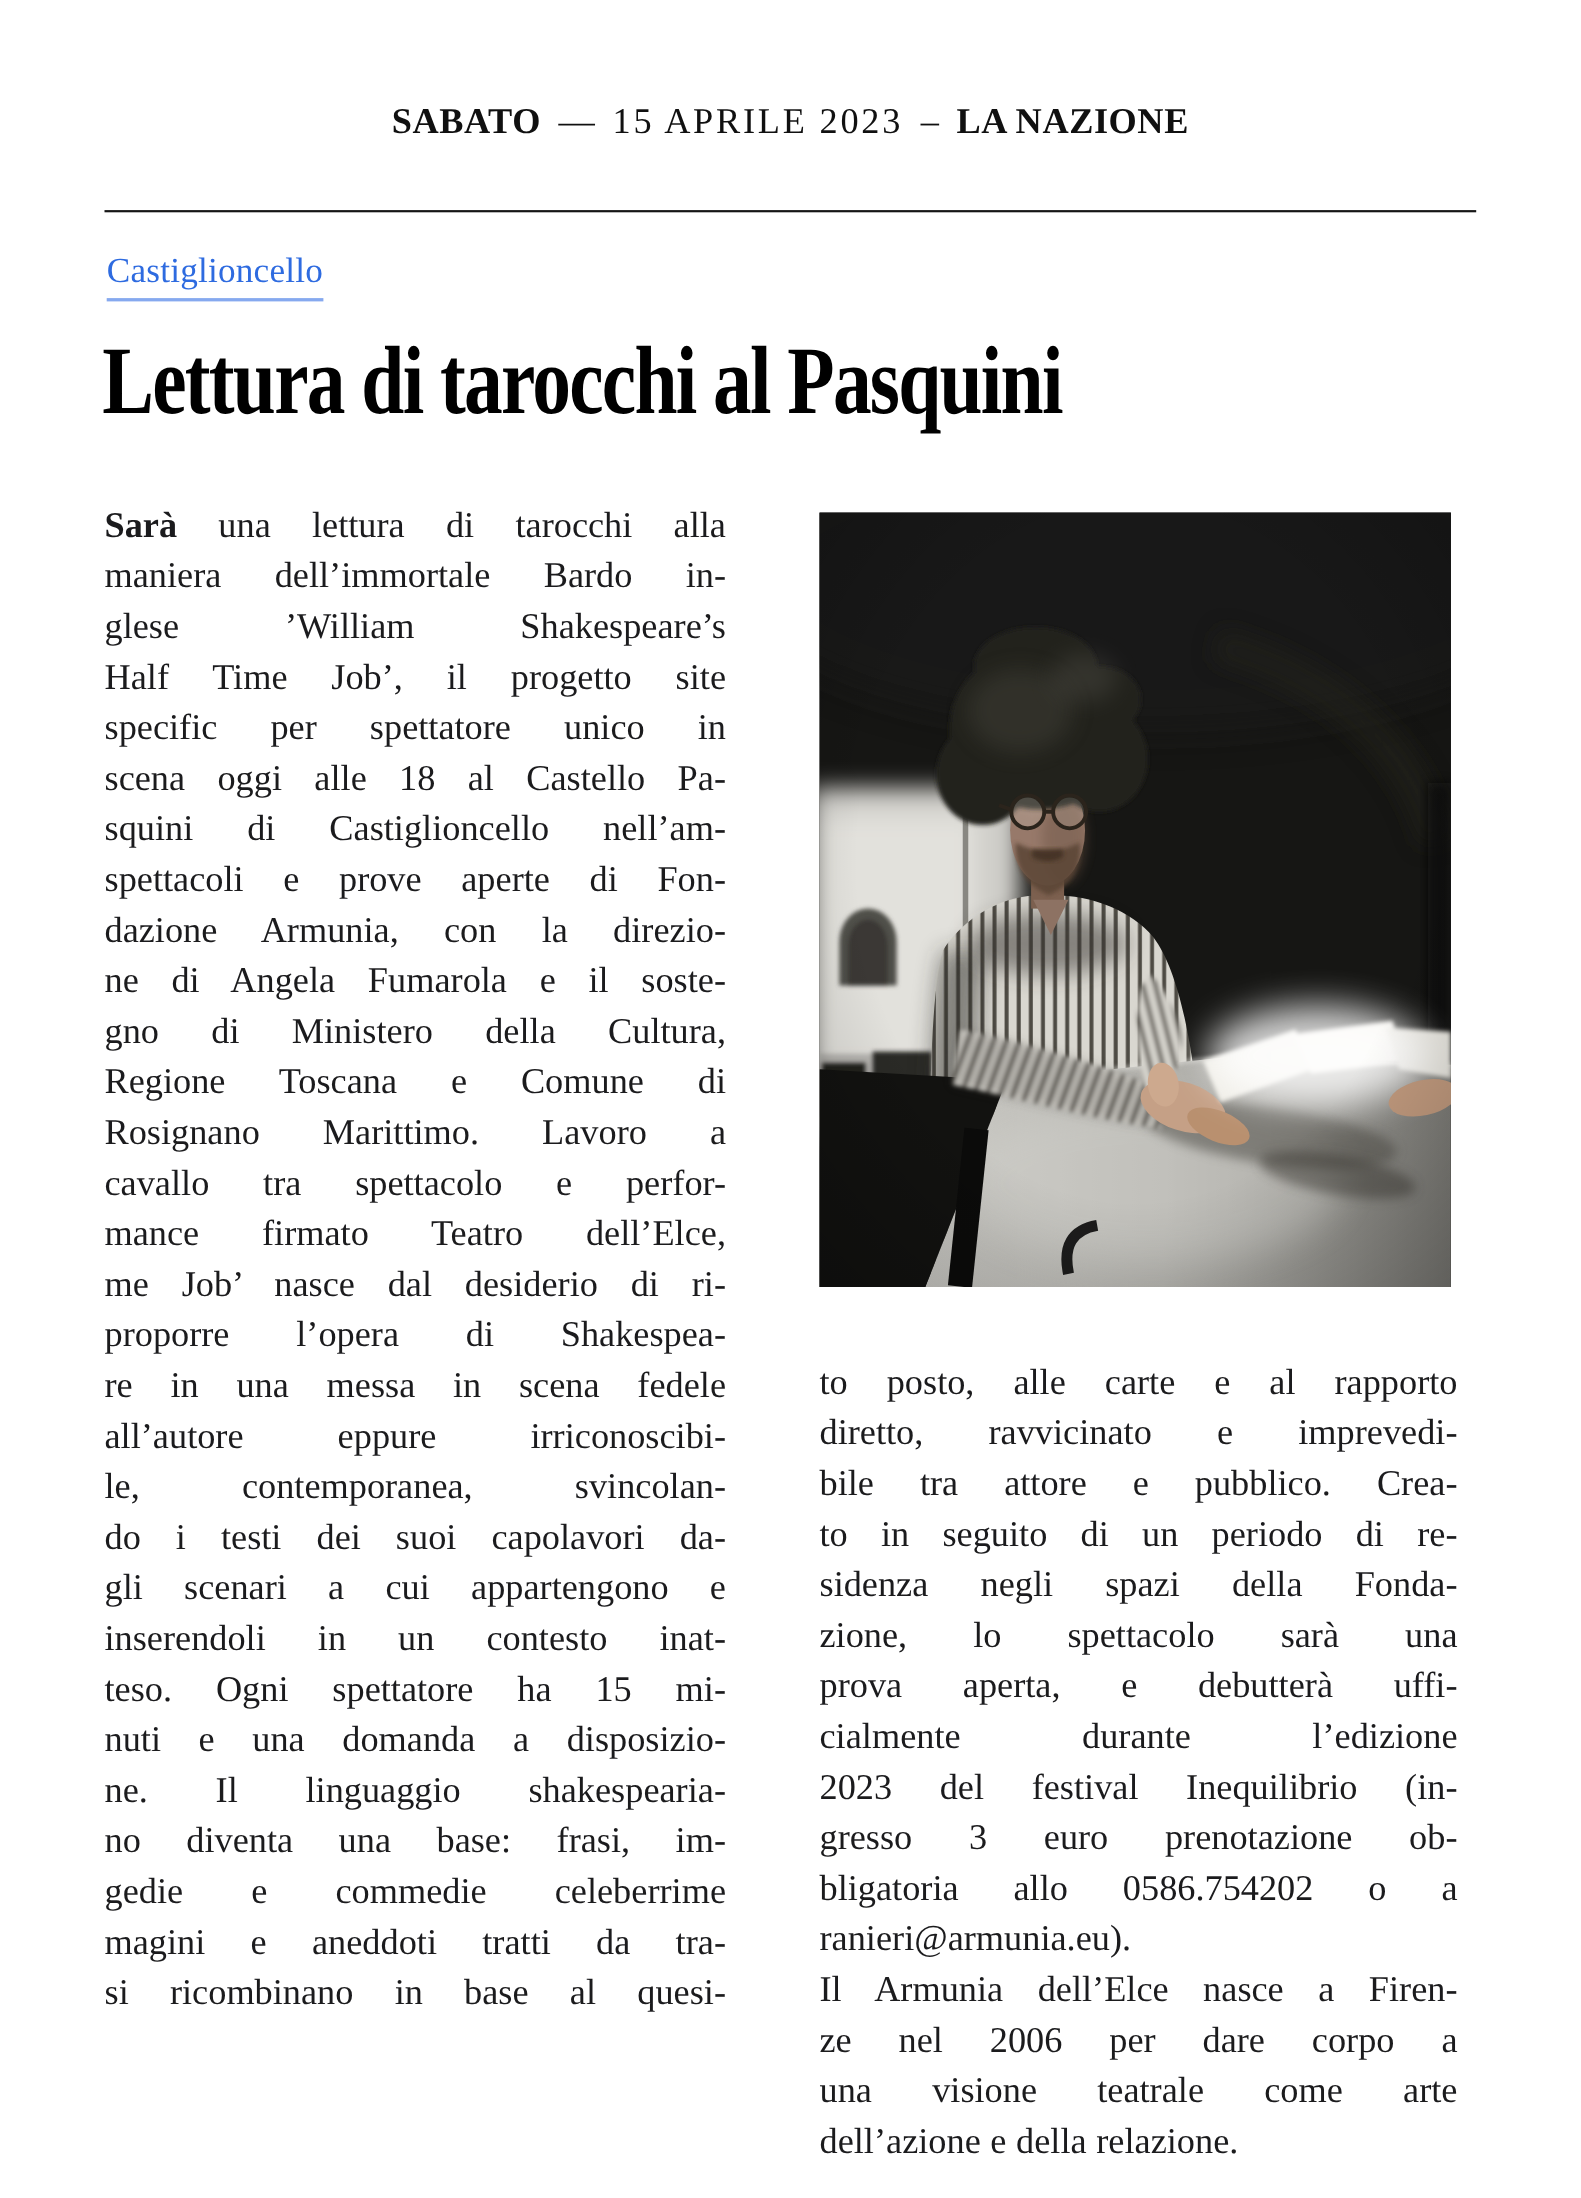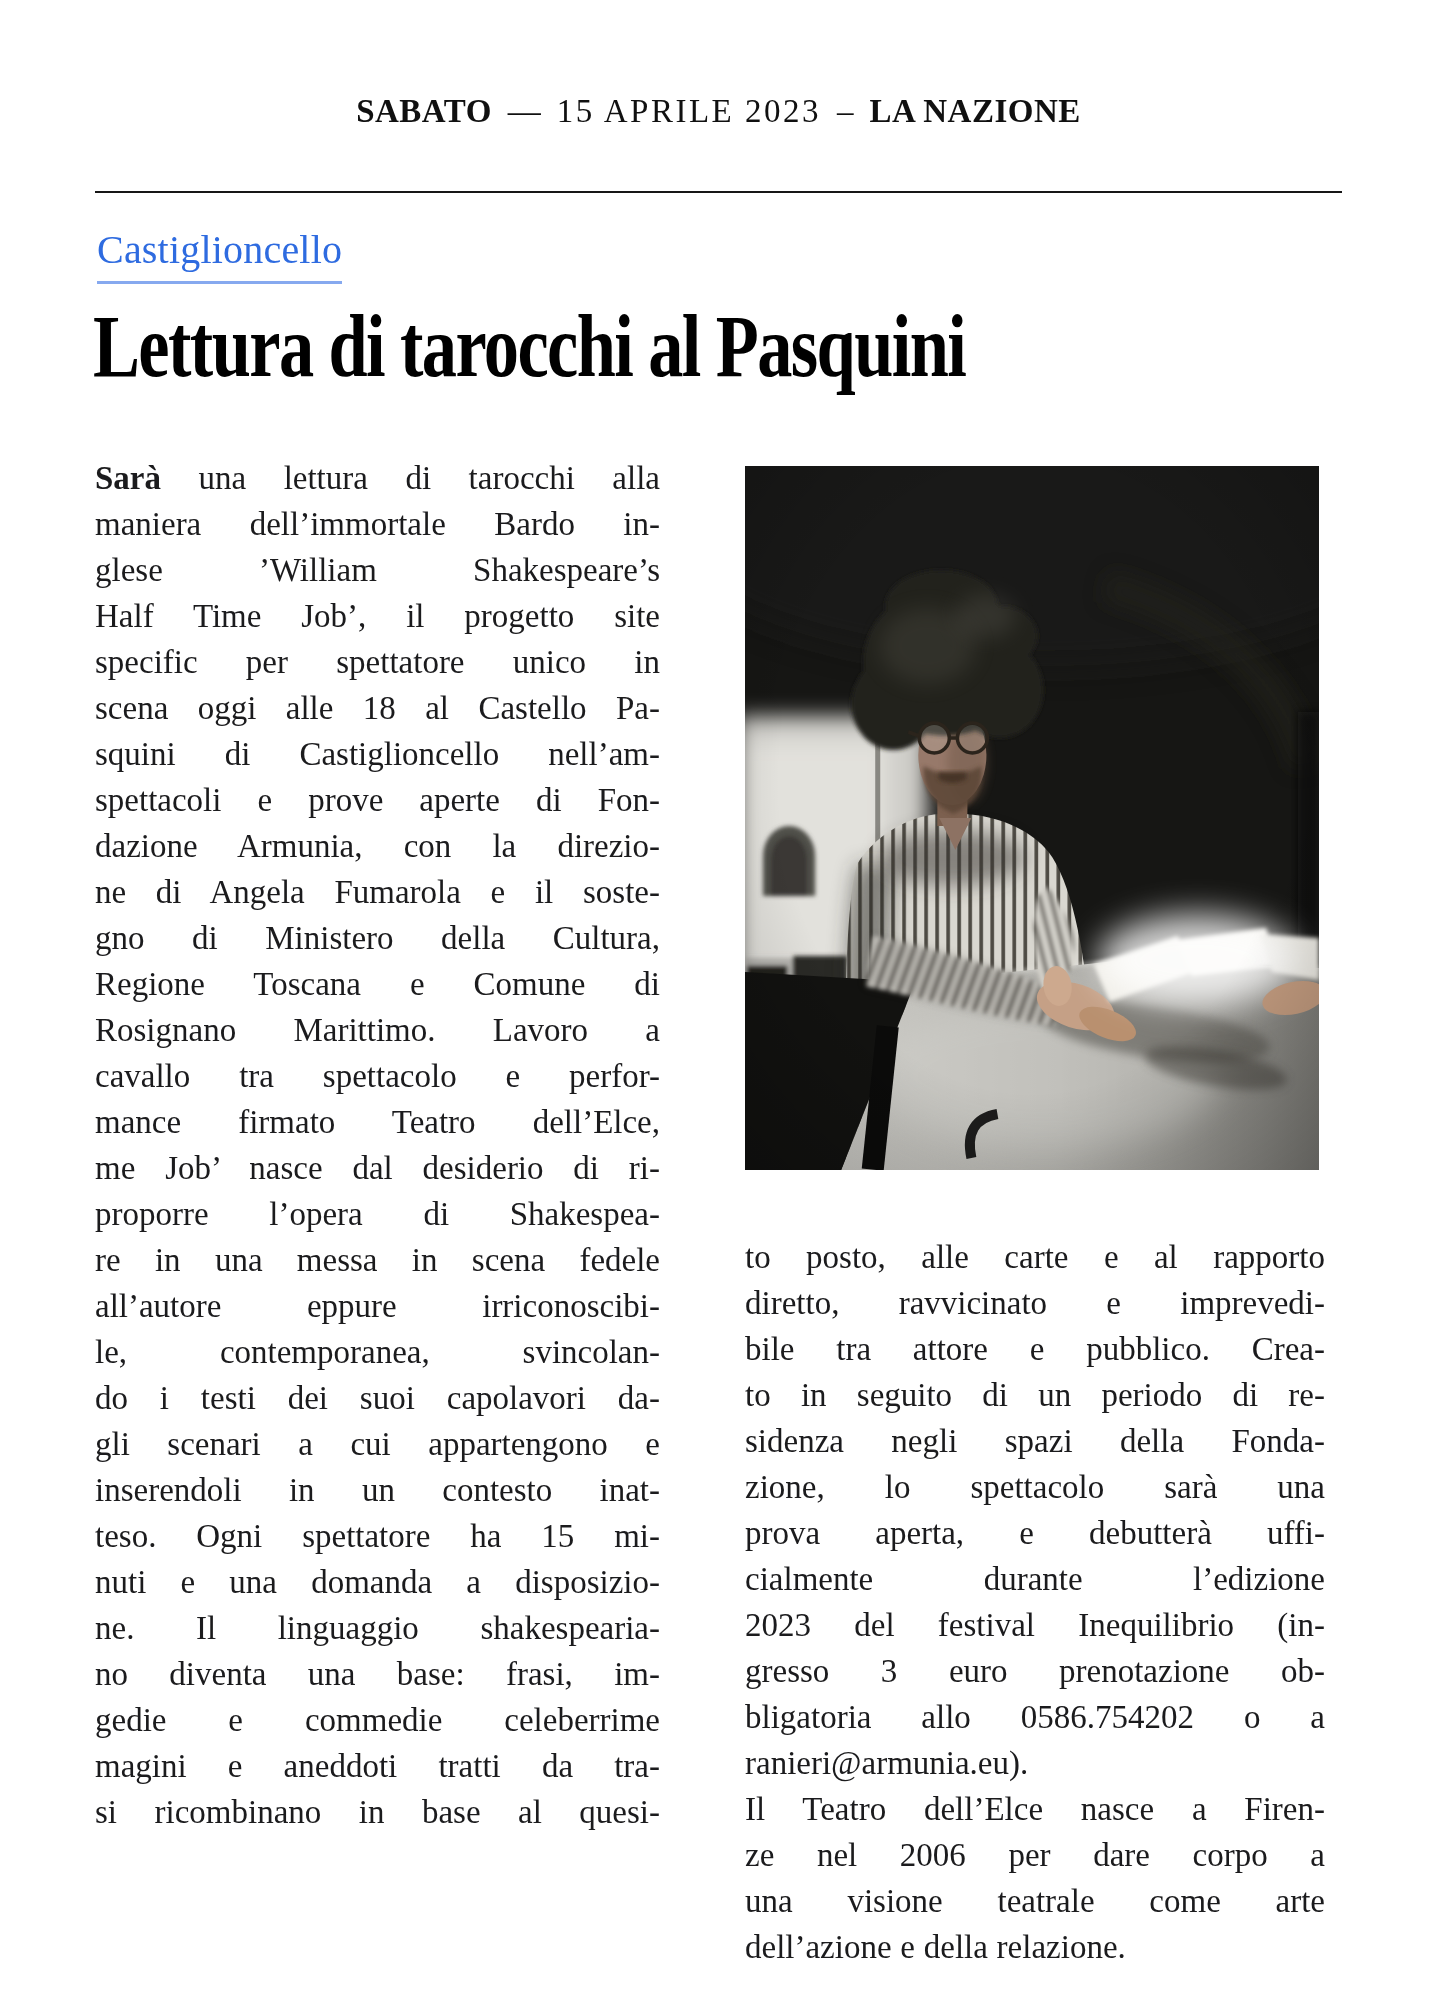--- a/index.html
+++ b/index.html
@@ -8,21 +8,21 @@
   
   .masthead{position:absolute;top:93px;left:95px;width:1247px;text-align:center;
             font-size:33px;color:#101010;white-space:nowrap;}
   .masthead span{margin:0 8px;}
   .mh-bold{font-weight:700;letter-spacing:.5px;}
   .mh-date{font-weight:400;letter-spacing:2.5px;}
   .mh-sep{font-weight:400;}
   
   .rule{position:absolute;top:191px;left:95px;width:1247px;height:2px;background:#161616;}
   
-  .kicker{position:absolute;top:226px;left:97px;font-size:40px;line-height:1.2;
+  .kicker{position:absolute;top:226px;left:97px;font-size:32px;line-height:1.2;
           text-decoration:none;padding-bottom:7px;border-bottom:3px solid #86a9ef;
           letter-spacing:.2px;cursor:pointer;}
   
   .headline{position:absolute;top:296px;left:93px;margin:0;font-size:88px;font-weight:700;
             color:#000;letter-spacing:-2px;white-space:nowrap;
             transform:scaleX(.80);transform-origin:left top;}
   
   .col{position:absolute;}
   .col-left{left:95px;top:455px;width:565px;}
   .col-right{left:745px;top:466px;width:580px;}
@@ -209,20 +209,20 @@
         <div class="line">bile tra attore e pubblico. Crea-</div>
         <div class="line">to in seguito di un periodo di re-</div>
         <div class="line">sidenza negli spazi della Fonda-</div>
         <div class="line">zione, lo spettacolo sarà una</div>
         <div class="line">prova aperta, e debutterà uffi-</div>
         <div class="line">cialmente durante l’edizione</div>
         <div class="line">2023 del festival Inequilibrio (in-</div>
         <div class="line">gresso 3 euro prenotazione ob-</div>
         <div class="line">bligatoria allo 0586.754202 o a</div>
         <div class="line nojust">ranieri@armunia.eu).</div>
-        <div class="line">Il Teatro dell’Elce nasce a Firen-</div>
+        <div class="line">Il Armunia dell’Elce nasce a Firen-</div>
         <div class="line">ze nel 2006 per dare corpo a</div>
         <div class="line">una visione teatrale come arte</div>
         <div class="line nojust">dell’azione e della relazione.</div>
       </div>
   </div>
 
 </div>
 
 </body></html>

